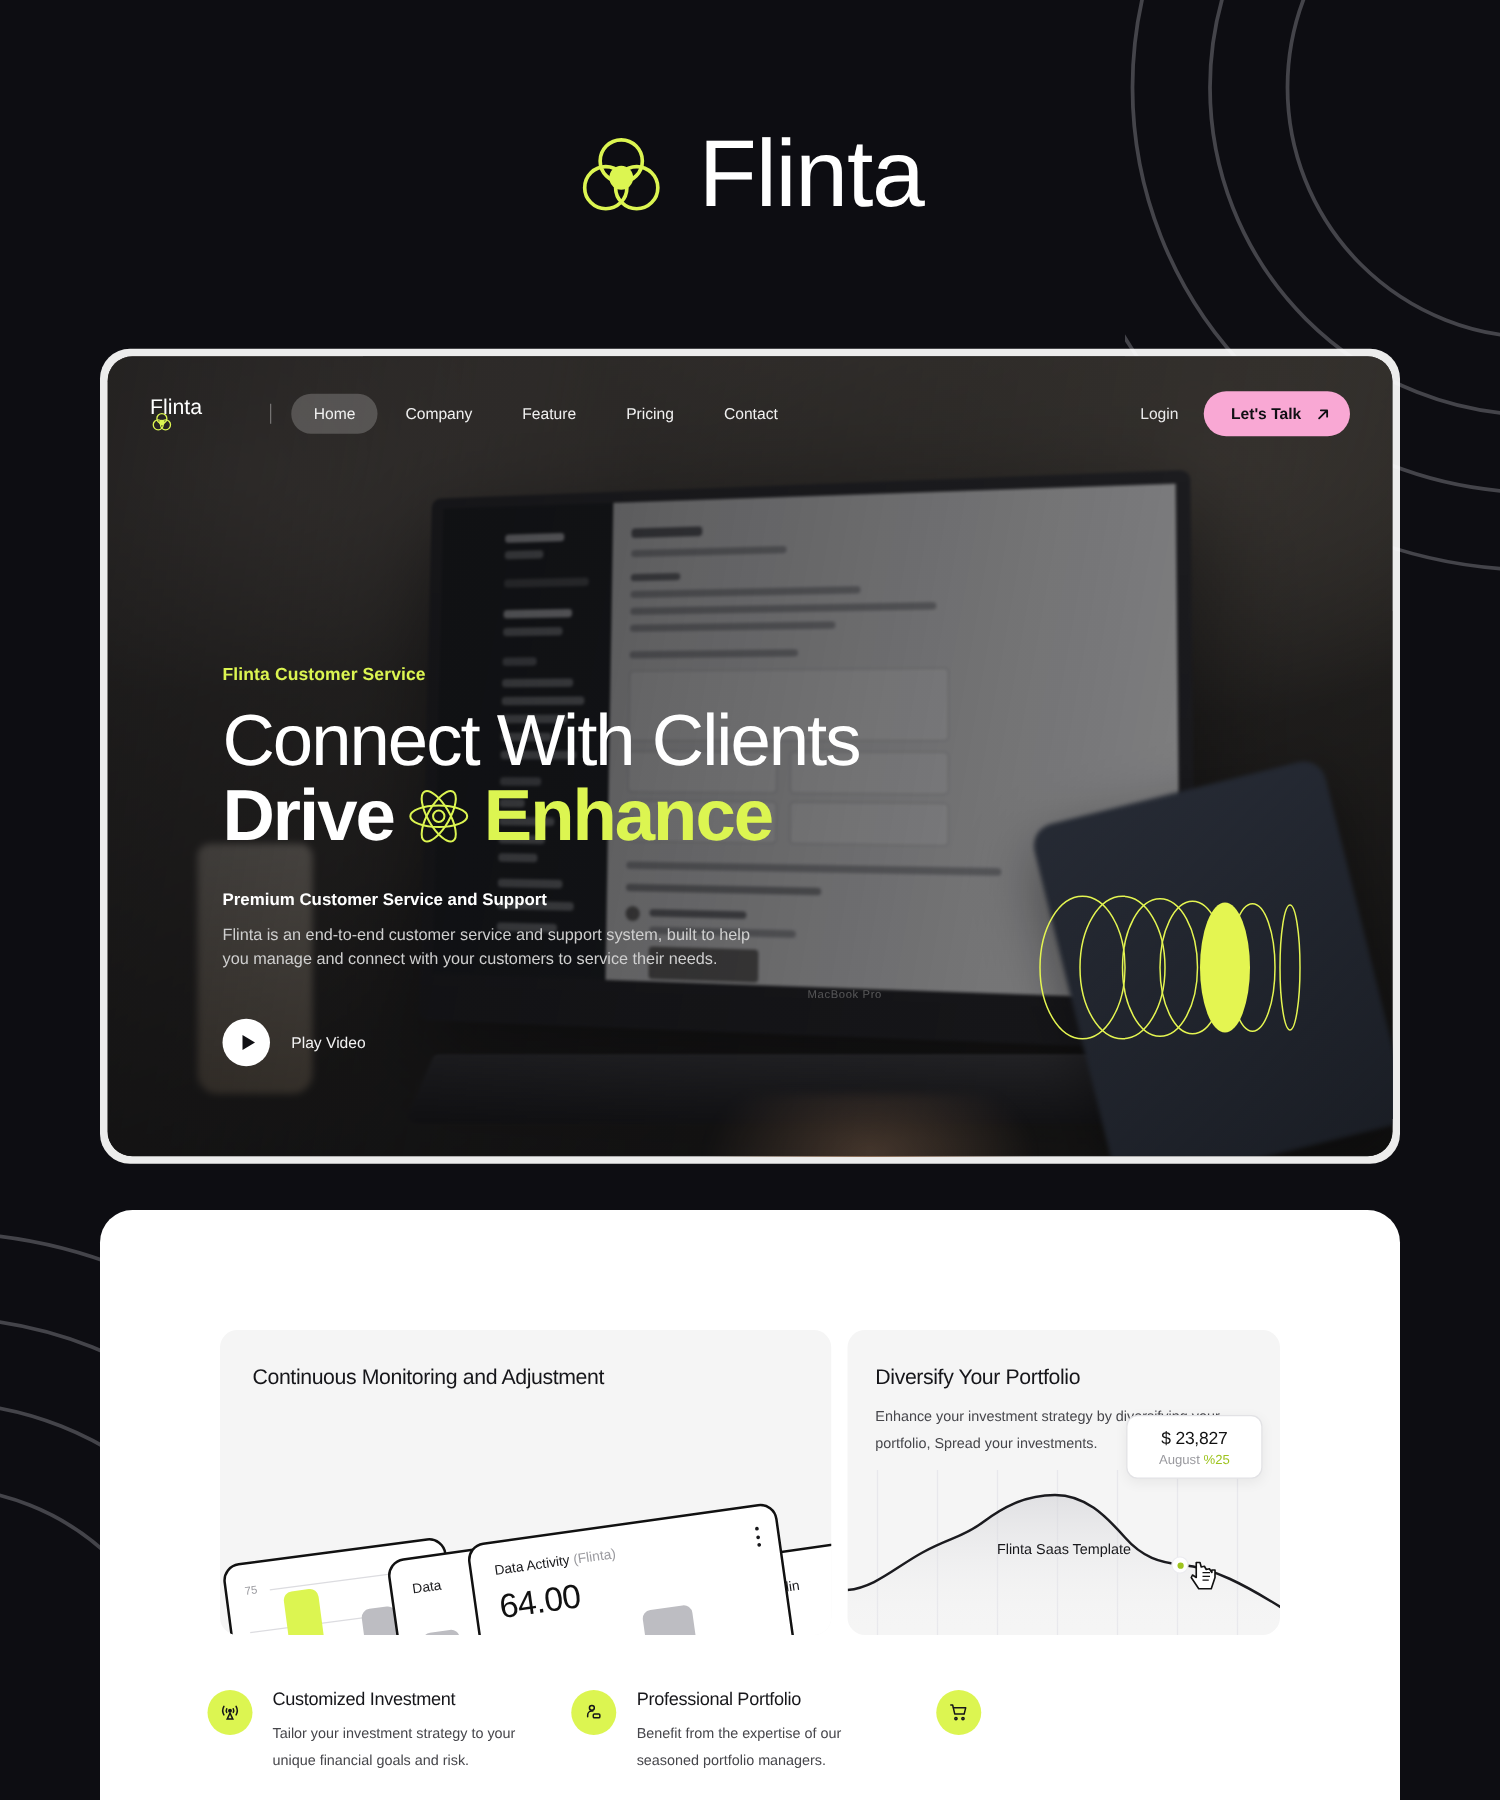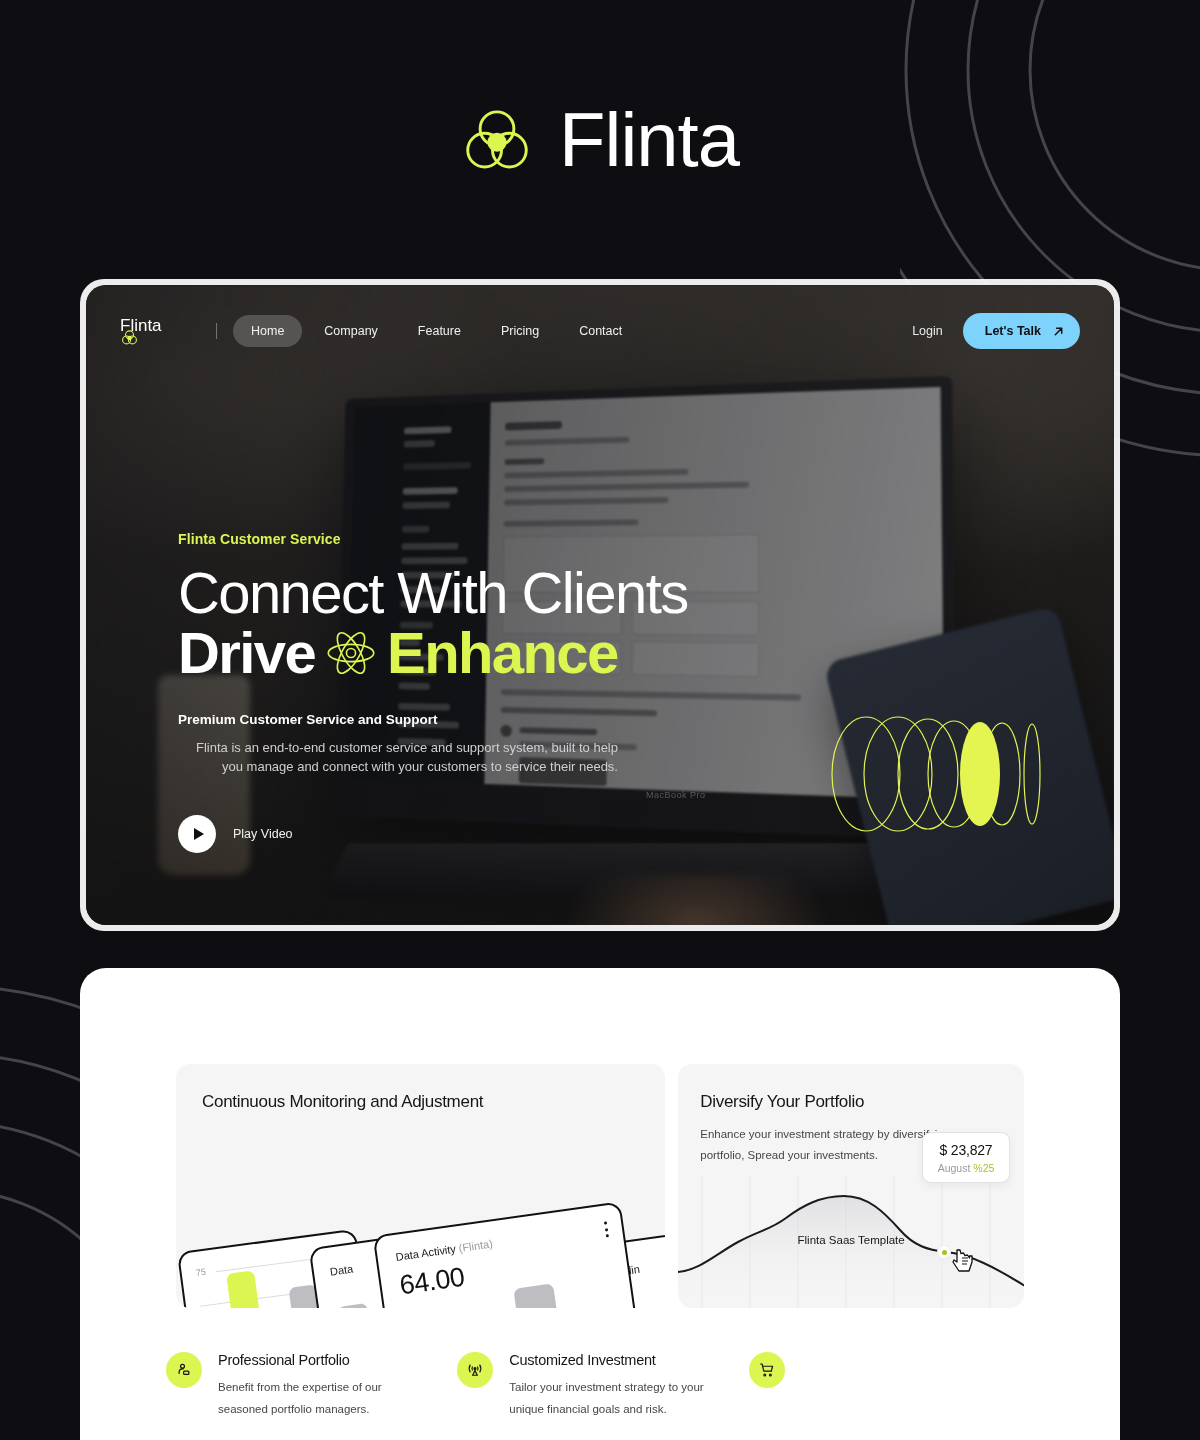--- a/index.html
+++ b/index.html
@@ -143,38 +143,38 @@
   .nav-sep { width:1px; height:16px; background:rgba(255,255,255,.35); margin:0 16px 0 0; }
   .nav-links { display:flex; align-items:center; gap:4px; }
   .nav-link {
     color:#f0f0f0; font-size:12.5px;
     padding:9px 18px; border-radius:20px; white-space:nowrap;
   }
   .nav-link.active { background:rgba(255,255,255,.20); }
   .nav-right { margin-left:auto; display:flex; align-items:center; gap:20px; }
   .login-link { color:#eaeaea; font-size:12.5px; }
   .lets-talk {
-    background:#7dd3fc; color:#101014; font-size:12.5px; font-weight:700;
+    background:#f9a8d4; color:#101014; font-size:12.5px; font-weight:700;
     border:none; border-radius:22px; padding:11px 16px 11px 22px;
     display:flex; align-items:center; gap:12px; cursor:pointer;
   }
   .arrow-ne { width:11px; height:11px; display:block; }
 
   
   .hero-content { position:absolute; left:92px; top:246px; z-index:5; width:640px; }
   .eyebrow { color:#dcf551; font-size:14px; font-weight:700; letter-spacing:.1px; }
   .headline {
     color:#fff; font-size:58px; line-height:1.04; font-weight:400;
     letter-spacing:-1.6px; margin-top:16px;
   }
   .headline .line2 { display:flex; align-items:center; gap:8px;font-weight:bold; }
   .atom-icon { width:52px; height:52px; margin:0 2px; }
   .grow-word { color:#dcf551; }
   .sub-title { color:#fff; font-size:13.5px; font-weight:700; margin-top:28px; }
-  .sub-body { color:#cfcfcf; font-size:13px; line-height:1.5; margin-top:11px; max-width:440px;text-align:right; }
+  .sub-body { color:#cfcfcf; font-size:13px; line-height:1.5; margin-top:11px; max-width:440px; }
   .cta-row { display:flex; align-items:center; gap:17px; margin-top:38px; }
   .btn-started {
     background:#dcf551; color:#14140f; font-size:13px; font-weight:700;
     border:none; border-radius:24px; padding:14px 20px 14px 26px;
     display:flex; align-items:center; gap:16px; cursor:pointer;
   }
   .play-btn {
     width:38px; height:38px; border-radius:50%; background:#fff;
     border:none; display:flex; align-items:center; justify-content:center; cursor:pointer;
   }
@@ -225,21 +225,21 @@
   .bar.grey { background:#bdbdc2; }
   .bar.dark { background:#111; }
 
   
   .chart-wrap { position:absolute; left:0; right:0; bottom:0; height:132px; }
   .chart-label {
     position:absolute; left:0; right:0; top:58px; text-align:center;
     font-size:11.5px; color:#17171a;
   }
   .tooltip {
-    position:absolute; right:14px; top:-44px; width:88px;
+    position:absolute; right:14px; top:-44px; width:109px;
     background:#fff; border:1.5px solid #e2e2e5; border-radius:9px;
     padding:9px 4px 8px 4px; text-align:center;
     box-shadow:0 3px 10px rgba(0,0,0,.06);
   }
   .tt-amount { font-size:14px; color:#111; letter-spacing:-.2px; }
   .tt-sub { font-size:10.5px; color:#9a9a9f; margin-top:4px; }
   .tt-pct { color:#9ec41f; }
   .dot-marker {
     position:absolute; width:14px; height:14px; border-radius:50%;
     background:#fff; border:1.5px solid #ececf0;
@@ -513,52 +513,52 @@
         <div class="chart-label">Flinta Saas Template</div>
       </div>
     </div>
 
   </div>
 
   <div class="features">
 
     <div class="feature">
       <span class="feat-icon">
-        <svg width="18" height="18" viewBox="0 0 24 24" fill="none" stroke="#16161a" stroke-width="1.6" stroke-linecap="round" stroke-linejoin="round">
-          <circle cx="10" cy="7" r="2.6"></circle>
-          <path d="M5.5 16.5v-1.5a4.5 4.5 0 0 1 4.5-4.5h1"></path>
-          <rect x="11.5" y="13.5" width="7" height="4.2" rx="1.2"></rect>
-        </svg>
-      </span>
-      <div>
-        <div class="feat-title">Professional Portfolio</div>
-        <p class="feat-body">Benefit from the expertise of our seasoned portfolio managers.</p>
-      </div>
-    </div>
-
-    <div class="feature">
-      <span class="feat-icon">
         <svg width="18" height="18" viewBox="0 0 24 24" fill="none" stroke="#16161a" stroke-width="1.6" stroke-linecap="round">
           <path d="M5.5 5.5a9 9 0 0 0 0 9"></path>
             <path d="M18.5 5.5a9 9 0 0 1 0 9"></path>
           <path d="M8.5 8a4.5 4.5 0 0 0 0 4"></path>
             <path d="M15.5 8a4.5 4.5 0 0 1 0 4"></path>
           <circle cx="12" cy="10" r="1.3" fill="#16161a"></circle>
           <path d="M12 12.5 L9 19 h6 Z"></path>
         </svg>
       </span>
       <div>
         <div class="feat-title">Customized Investment</div>
         <p class="feat-body">Tailor your investment strategy to your unique financial goals and risk.</p>
       </div>
     </div>
 
     <div class="feature">
       <span class="feat-icon">
         <svg width="18" height="18" viewBox="0 0 24 24" fill="none" stroke="#16161a" stroke-width="1.6" stroke-linecap="round" stroke-linejoin="round">
+          <circle cx="10" cy="7" r="2.6"></circle>
+          <path d="M5.5 16.5v-1.5a4.5 4.5 0 0 1 4.5-4.5h1"></path>
+          <rect x="11.5" y="13.5" width="7" height="4.2" rx="1.2"></rect>
+        </svg>
+      </span>
+      <div>
+        <div class="feat-title">Professional Portfolio</div>
+        <p class="feat-body">Benefit from the expertise of our seasoned portfolio managers.</p>
+      </div>
+    </div>
+
+    <div class="feature">
+      <span class="feat-icon">
+        <svg width="18" height="18" viewBox="0 0 24 24" fill="none" stroke="#16161a" stroke-width="1.6" stroke-linecap="round" stroke-linejoin="round">
           <path d="M3.5 4h2l2.2 9.5h9.6"></path>
           <path d="M6.4 7h13l-1.6 6.5"></path>
           <circle cx="9" cy="18.5" r="1.2"></circle>
           <circle cx="16.5" cy="18.5" r="1.2"></circle>
         </svg>
       </span>
     </div>
 
   </div>
 </section>

